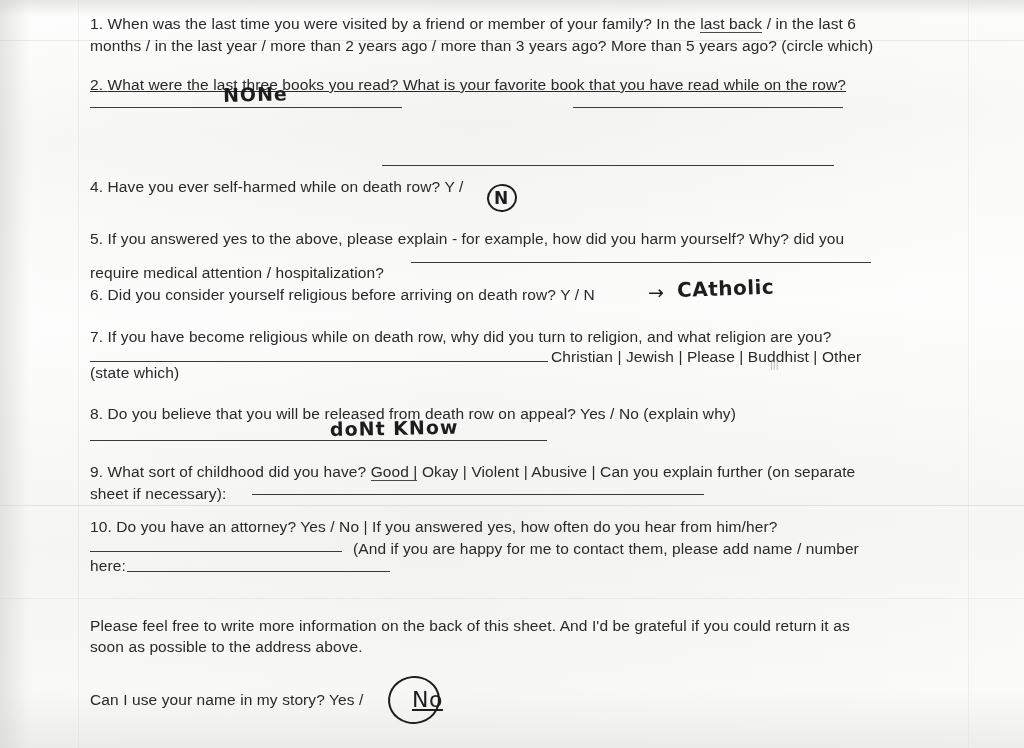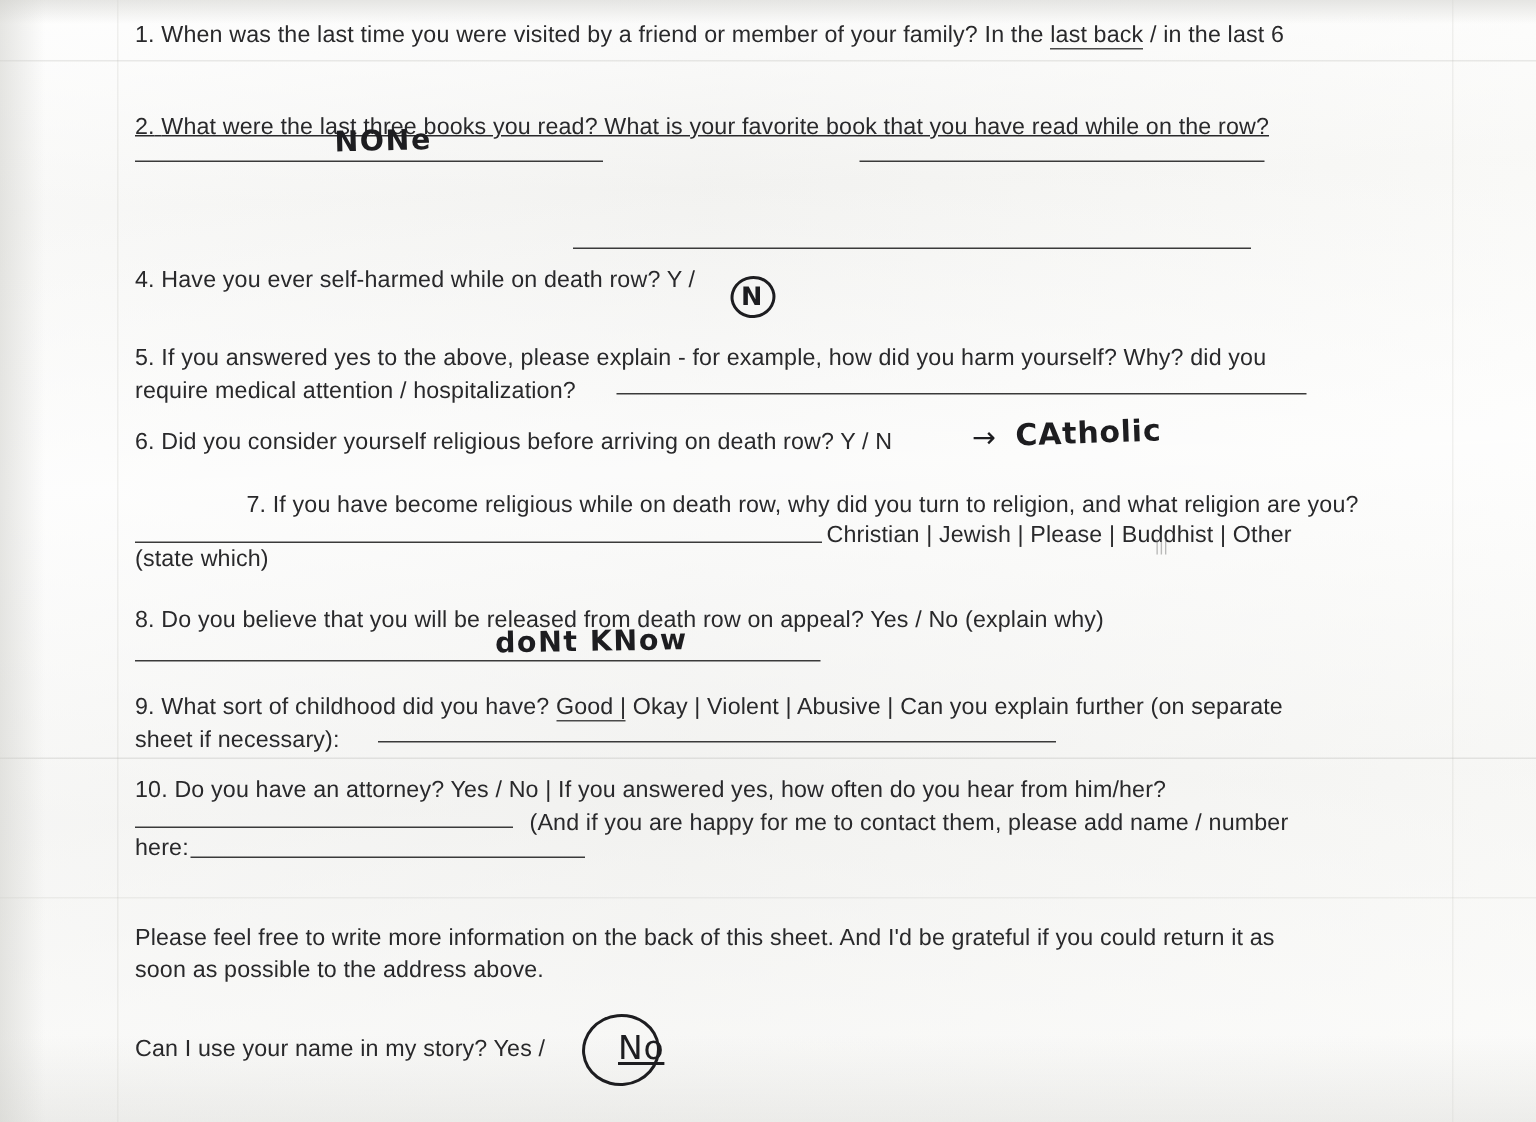--- a/index.html
+++ b/index.html
@@ -87,20 +87,21 @@
   <div class="crease h" style="top:598px; background:rgba(175,175,170,0.16);"></div>
   <div class="crease v" style="left:78px; background:rgba(175,175,170,0.18);"></div>
   <div class="crease v" style="left:968px; background:rgba(175,175,170,0.16);"></div>
   <div class="shade" style="left:0;top:0;width:1024px;height:16px;background:linear-gradient(to bottom, rgba(210,210,206,0.55), rgba(255,255,255,0));"></div>
   <div class="shade" style="left:0;top:690px;width:1024px;height:58px;background:linear-gradient(to bottom, rgba(255,255,255,0), rgba(214,214,210,0.4));"></div>
   <div class="shade" style="left:0;top:0;width:30px;height:748px;background:linear-gradient(to right, rgba(205,205,200,0.5), rgba(255,255,255,0));"></div>
 
   <div class="q" style="left:90px; top:13px; width:890px;">
     <span>1.</span>
     <span>When was the last time you were visited by a friend or member of your family? In the </span><span class="ul">last back</span><span> / in the last 6</span>
+    <div style="margin-top:1px;">months / in the last year / more than 2 years ago / more than 3 years ago? More than 5 years ago? (circle which)</div>
   </div>
 
   <div class="q" style="left:90px; top:74px; width:890px;text-decoration:underline;">
     <span>2.</span>
     <span>What were the last three books you read? What is your favorite book that you have read while on the row?</span>
   </div>
   <div class="ruleline" style="left:90px; top:107px; width:312px;"></div>
   <div class="ruleline" style="left:573px; top:107px; width:270px;"></div>
   <div class="hand" style="left:223px; top:84px; font-size:19px; transform: rotate(-1.5deg);">NONe</div>
 
@@ -109,32 +110,32 @@
   <div class="q" style="left:90px; top:176px; width:890px;">
     <span>4.</span>
     <span>Have you ever self-harmed while on death row? Y /</span>
   </div>
   <div class="hand" style="left:494px; top:188px; font-size:17px;">N</div>
   <div class="circ" style="left:487px; top:184px; width:26px; height:24px; transform: rotate(-8deg);"></div>
 
   <div class="q" style="left:90px; top:228px; width:890px;">
     <span>5.</span>
     <span>If you answered yes to the above, please explain - for example, how did you harm yourself? Why? did you</span>
-    <div style="margin-top:1px;">require medical attention / hospitalization?</div>
+    <div style="margin-top:13px;">require medical attention / hospitalization?</div>
   </div>
   <div class="ruleline" style="left:411px; top:262px; width:460px;"></div>
 
   <div class="q" style="left:90px; top:284px; width:890px;">
     <span>6.</span>
     <span>Did you consider yourself religious before arriving on death row? Y / N</span>
   </div>
   <div class="arrow" style="left:648px; top:281px;">→</div>
   <div class="hand" style="left:677px; top:278px; font-size:20px; transform: rotate(-2deg); letter-spacing:0.5px;">CAtholic</div>
 
-  <div class="q" style="left:90px; top:326px; width:890px;text-align:center;">
+  <div class="q" style="left:90px; top:326px; width:890px;">
     <span>7.</span>
     <span>If you have become religious while on death row, why did you turn to religion, and what religion are you?</span>
   </div>
   <div class="ruleline" style="left:90px; top:361px; width:458px;"></div>
   <div class="q" style="left:551px; top:346px;">Christian | Jewish | Please | Buddhist | Other</div>
   <div class="q" style="left:90px; top:362px;">(state which)</div>
   <div class="smudge" style="left:770px; top:358px;">|||</div>
 
   <div class="q" style="left:90px; top:403px; width:890px;">
     <span>8.</span>

